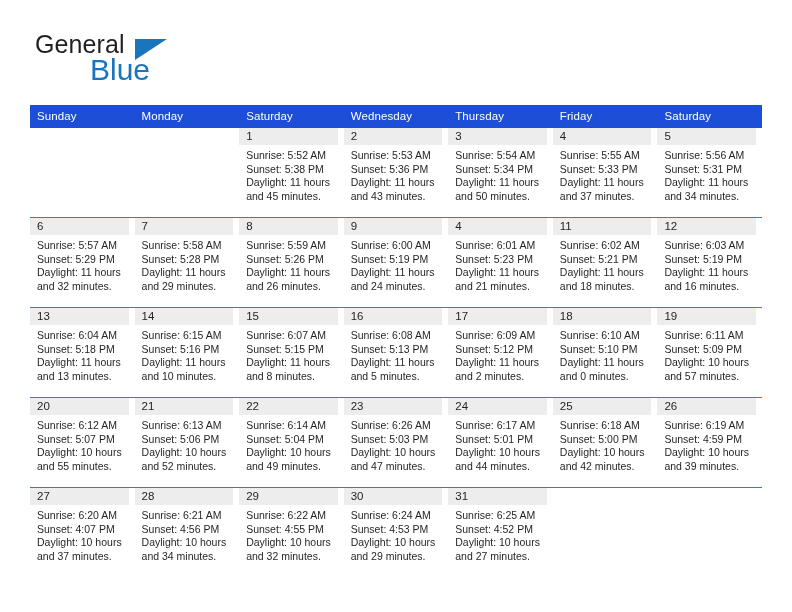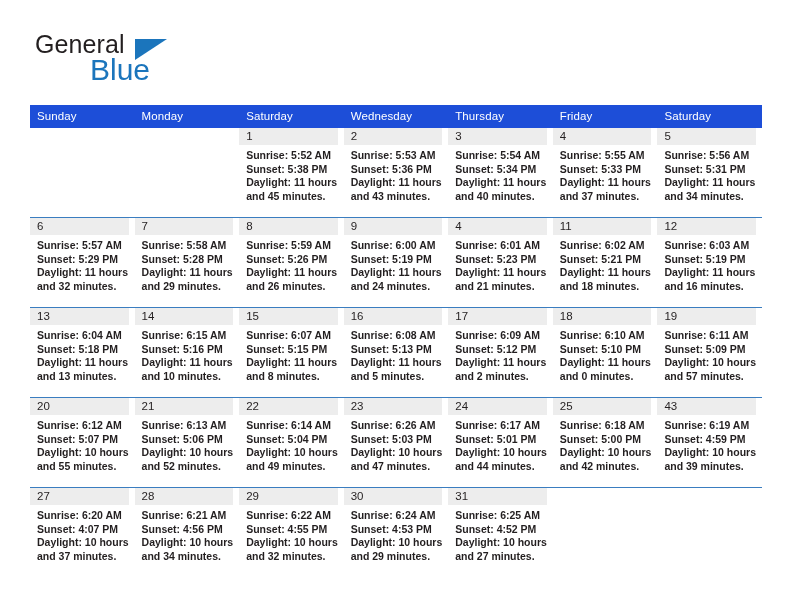--- a/index.html
+++ b/index.html
@@ -134,21 +134,20 @@
     box-sizing: border-box;
   }
   .cell-blank .daynum-band {
     background: transparent;
   }
   .details {
     padding: 4px 6px 0 7px;
     font-size: 10.5px;
     line-height: 13.6px;
     color: #231f20;
-    font-weight: bold;
   }
   .details div { white-space: nowrap; }
 </style>
 </head>
 <body>
 
 <div class="page">
 
   <div class="header">
 
@@ -216,21 +215,21 @@
               </div>
             </div>
           </td>
           <td>
             <div class="cell-inner">
               <div class="daynum-band">3</div>
               <div class="details">
                 <div>Sunrise: 5:54 AM</div>
                 <div>Sunset: 5:34 PM</div>
                 <div>Daylight: 11 hours</div>
-                <div>and 40 minutes.</div>
+                <div>and 50 minutes.</div>
               </div>
             </div>
           </td>
           <td>
             <div class="cell-inner">
               <div class="daynum-band">4</div>
               <div class="details">
                 <div>Sunrise: 5:55 AM</div>
                 <div>Sunset: 5:33 PM</div>
                 <div>Daylight: 11 hours</div>
@@ -470,21 +469,21 @@
               <div class="details">
                 <div>Sunrise: 6:18 AM</div>
                 <div>Sunset: 5:00 PM</div>
                 <div>Daylight: 10 hours</div>
                 <div>and 42 minutes.</div>
               </div>
             </div>
           </td>
           <td>
             <div class="cell-inner">
-              <div class="daynum-band">43</div>
+              <div class="daynum-band">26</div>
               <div class="details">
                 <div>Sunrise: 6:19 AM</div>
                 <div>Sunset: 4:59 PM</div>
                 <div>Daylight: 10 hours</div>
                 <div>and 39 minutes.</div>
               </div>
             </div>
           </td>
         </tr>
         <tr class="week-row">

